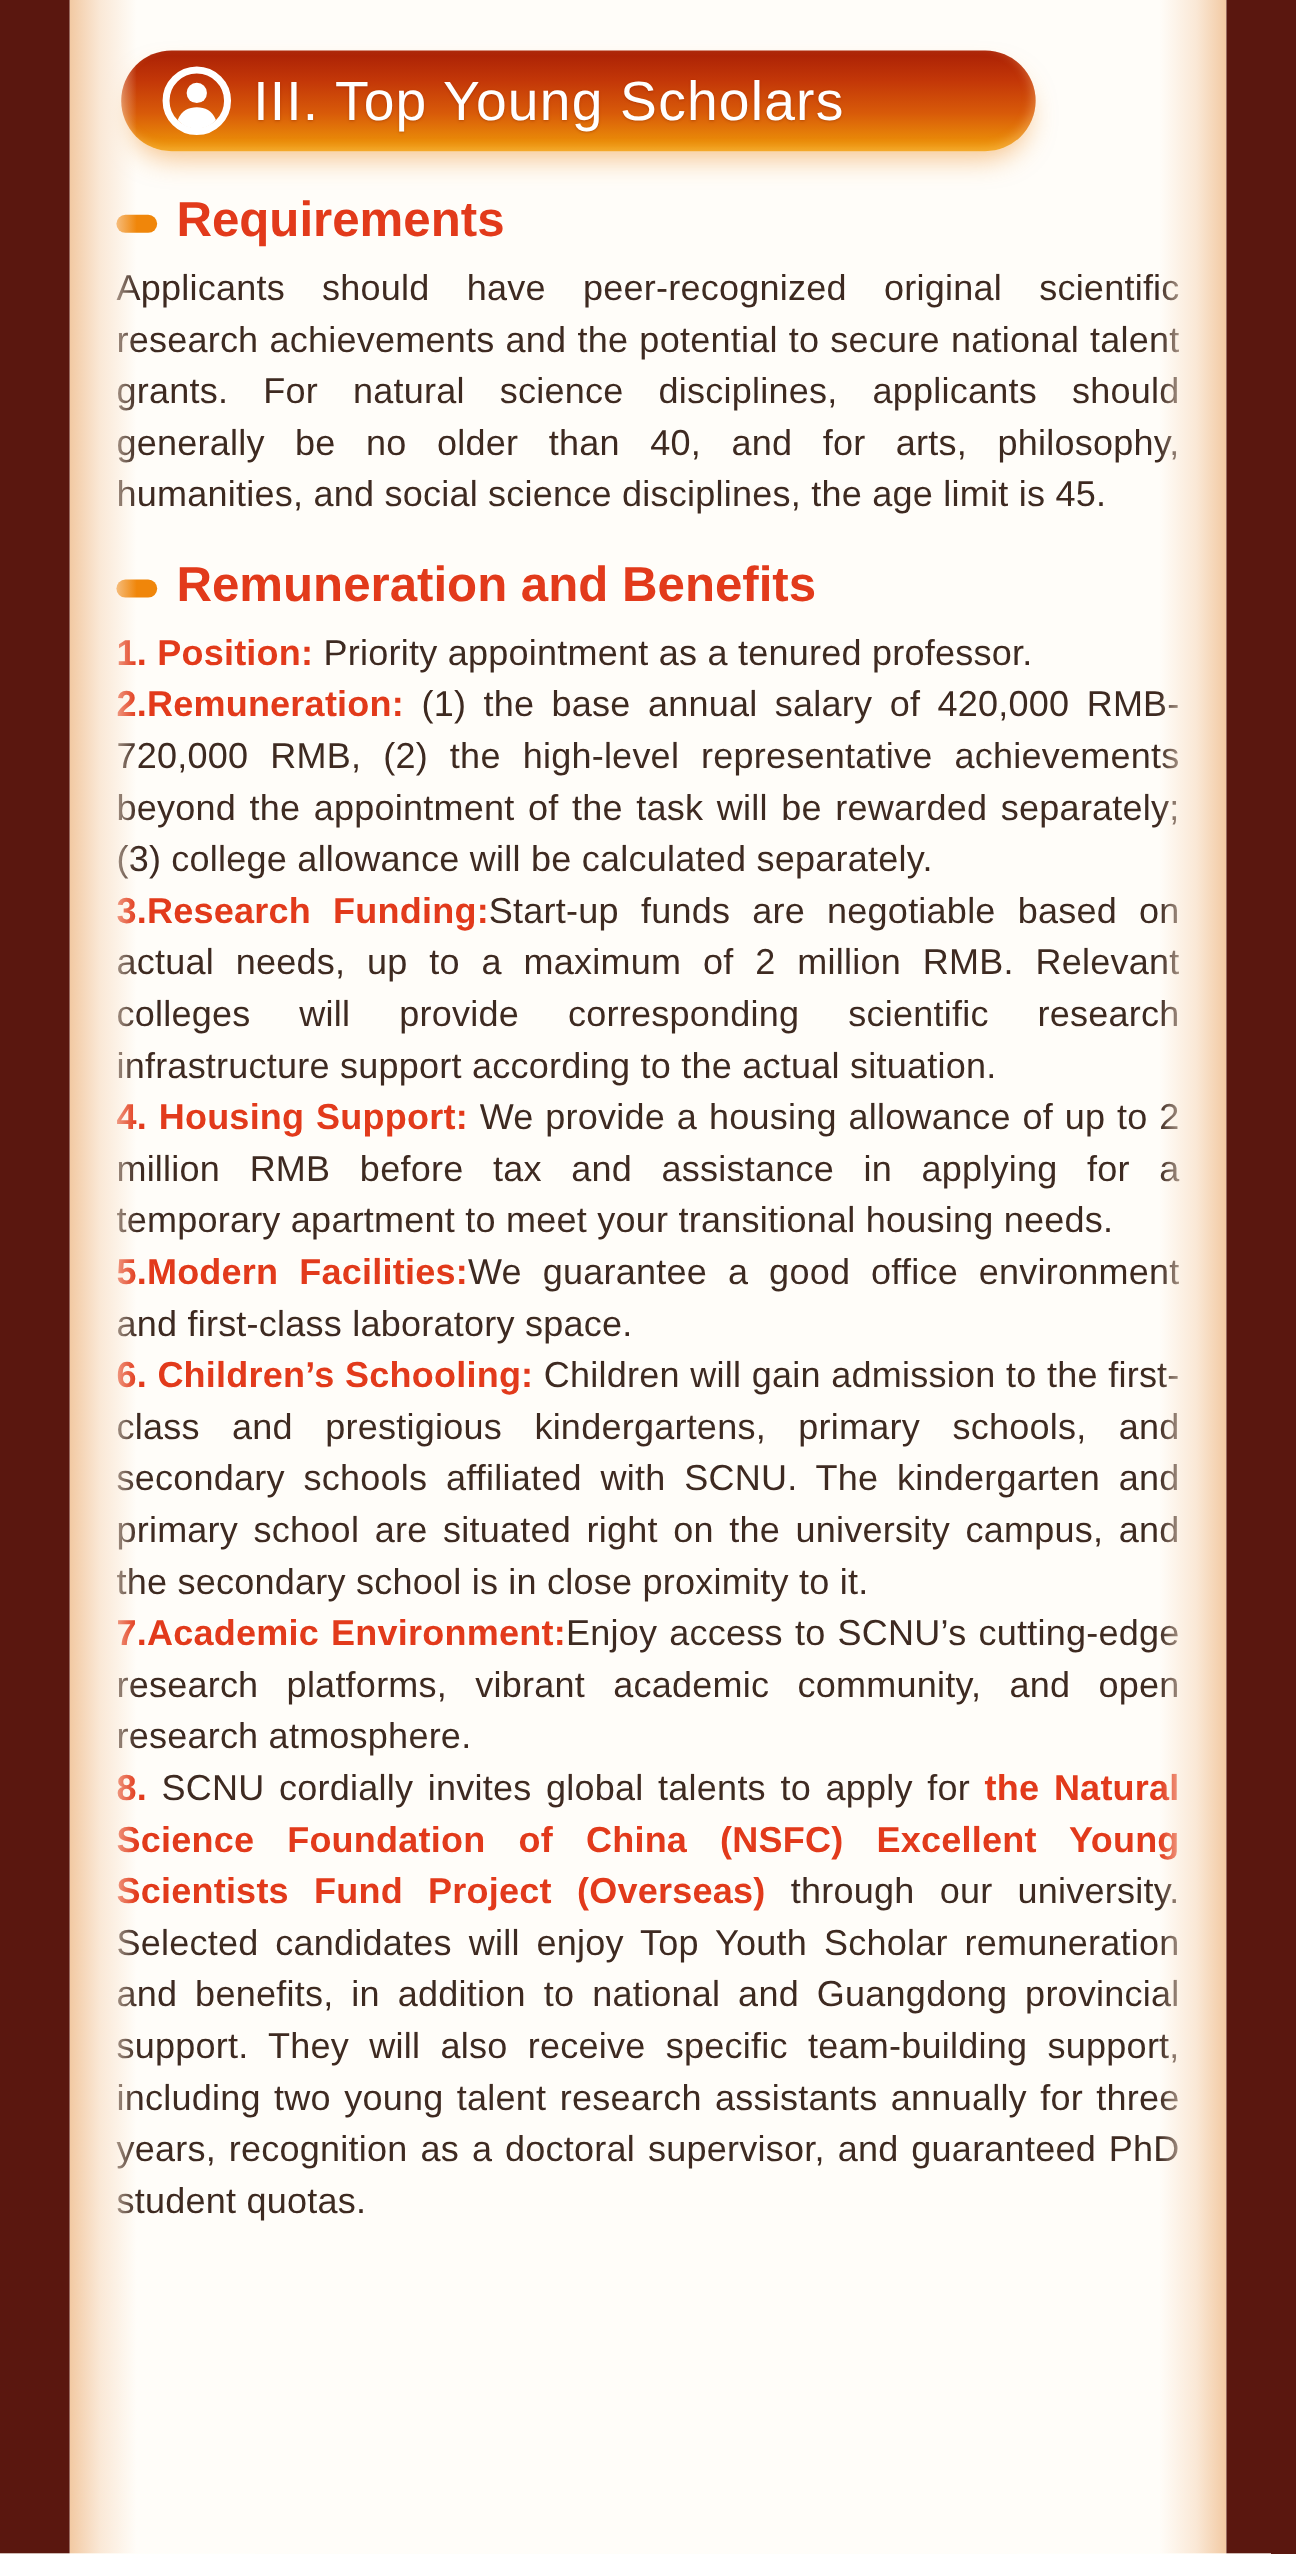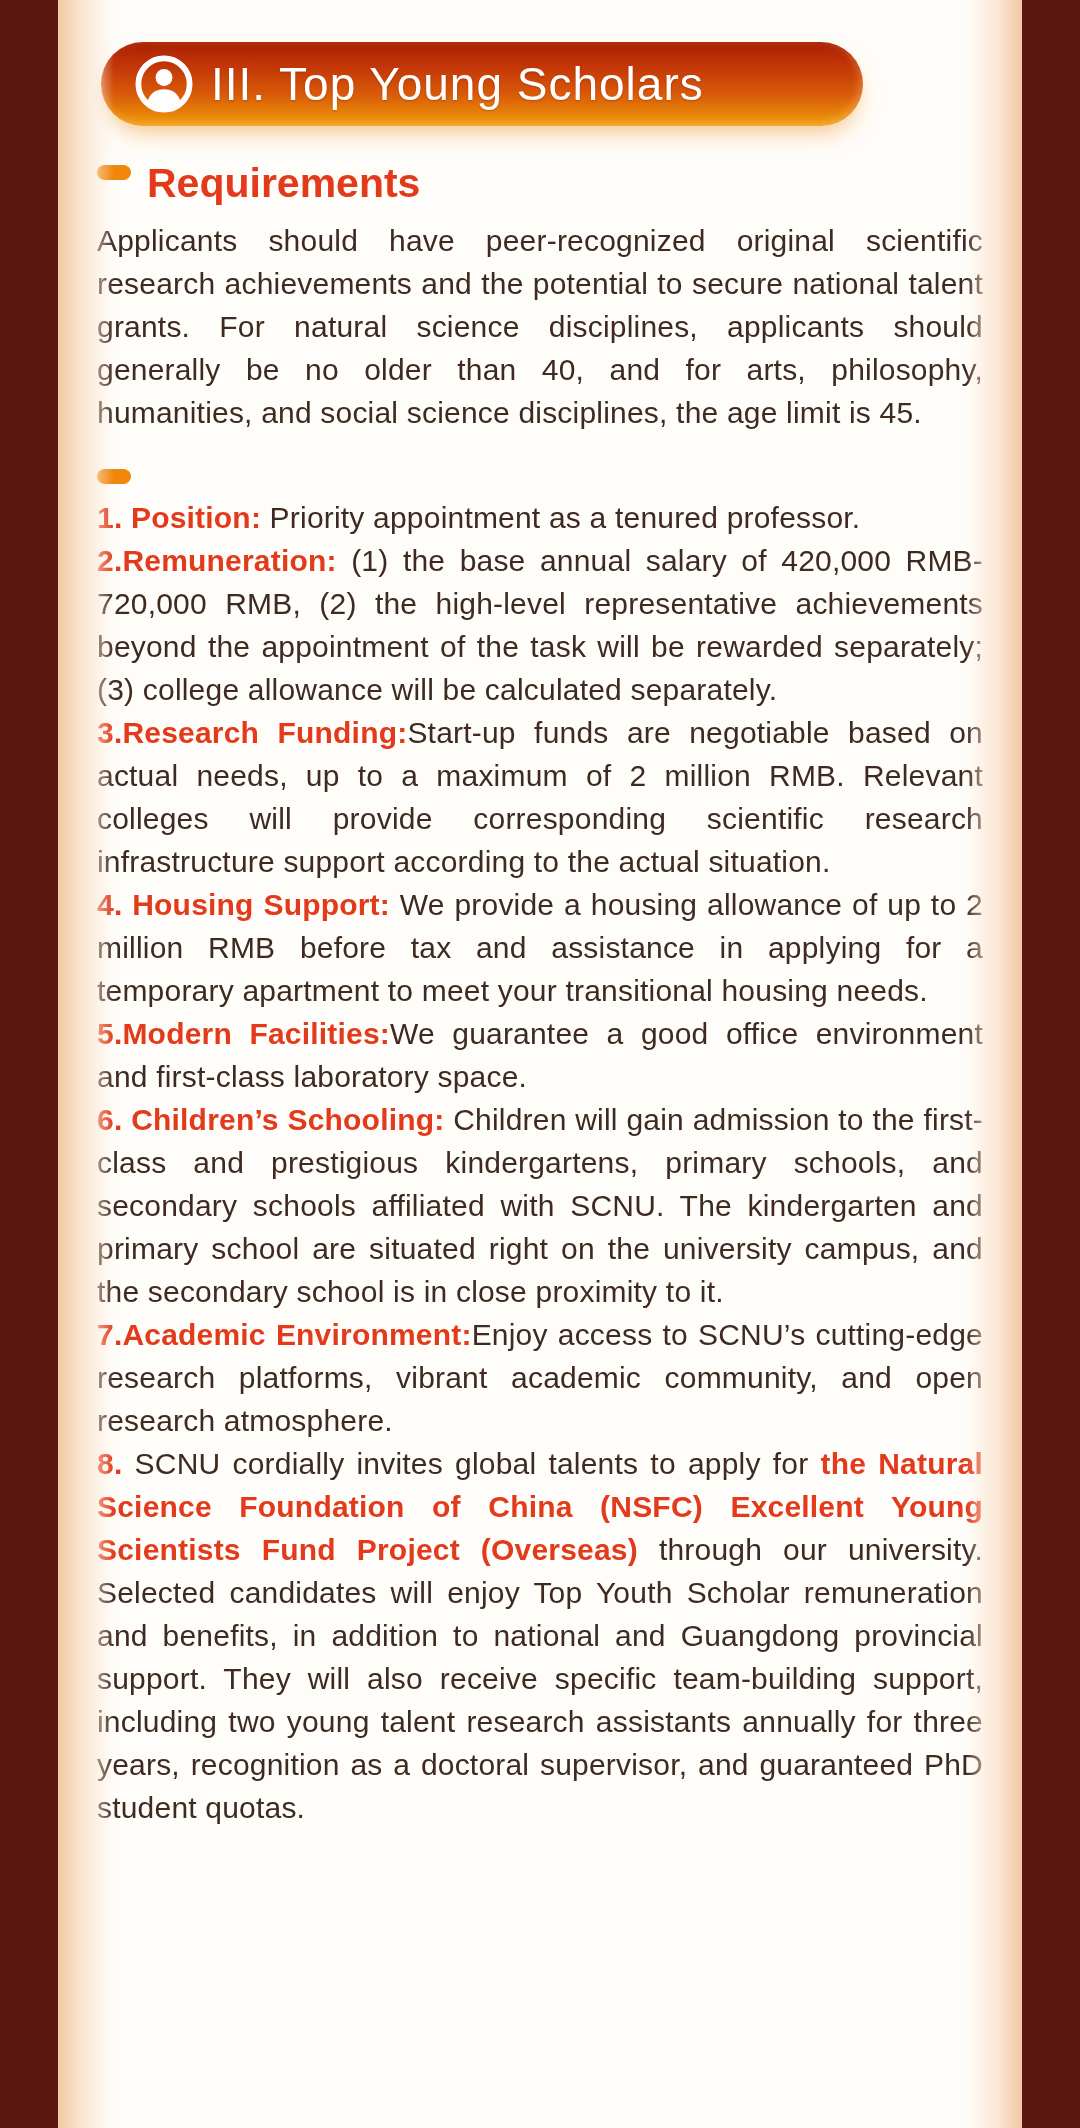--- a/index.html
+++ b/index.html
@@ -55,21 +55,21 @@
   .banner-icon { width: 58px; height: 58px; flex: none; display: block; }
   .banner-text {
     color: #ffffff;
     font-size: 46px;
     font-weight: normal;
     letter-spacing: 1px;
     white-space: nowrap;
     text-shadow: 0 1px 2px rgba(120, 30, 0, 0.35);
   }
   .sec-heading {
-    display: flex; align-items: flex-start; gap: 16px;
+    display: flex; align-items: center; gap: 16px;
     margin-top: 34px;
     color: var(--heading-red, #e23a1b);
     font-size: 41px;
     font-weight: bold;
     line-height: 1.15;
   }
   .sec-heading .dash {
     width: 34px; height: 15px; flex: none;
     border-radius: 8px;
     background: var(--dash-orange, #f0860a);
@@ -115,20 +115,21 @@
 
     <h2 class="sec-heading heading-requirements">
       <span class="dash"></span>
       <span>Requirements</span>
     </h2>
 
     <p class="body-text">Applicants should have peer-recognized original scientific research achievements and the potential to secure national talent grants. For natural science disciplines, applicants should generally be no older than 40, and for arts, philosophy, humanities, and social science disciplines, the age limit is 45.</p>
 
     <h2 class="sec-heading heading-remuneration">
       <span class="dash"></span>
+      <span>Remuneration and Benefits</span>
     </h2>
 
     <div class="items">
         <p class="body-text"><span class="lead">1. Position:</span> Priority appointment as a tenured professor.</p>
         <p class="body-text"><span class="lead">2.Remuneration:</span> (1) the base annual salary of 420,000 RMB-720,000 RMB, (2) the high-level representative achievements beyond the appointment of the task will be rewarded separately; (3) college allowance will be calculated separately.</p>
         <p class="body-text"><span class="lead">3.Research Funding:</span>Start-up funds are negotiable based on actual needs, up to a maximum of 2 million RMB. Relevant colleges will provide corresponding scientific research infrastructure support according to the actual situation.</p>
         <p class="body-text"><span class="lead">4. Housing Support:</span> We provide a housing allowance of up to 2 million RMB before tax and assistance in applying for a temporary apartment to meet your transitional housing needs.</p>
         <p class="body-text"><span class="lead">5.Modern Facilities:</span>We guarantee a good office environment and first-class laboratory space.</p>
         <p class="body-text"><span class="lead">6. Children’s Schooling:</span> Children will gain admission to the first-class and prestigious kindergartens, primary schools, and secondary schools affiliated with SCNU. The kindergarten and primary school are situated right on the university campus, and the secondary school is in close proximity to it.</p>
         <p class="body-text"><span class="lead">7.Academic Environment:</span>Enjoy access to SCNU’s cutting-edge research platforms, vibrant academic community, and open research atmosphere.</p>

